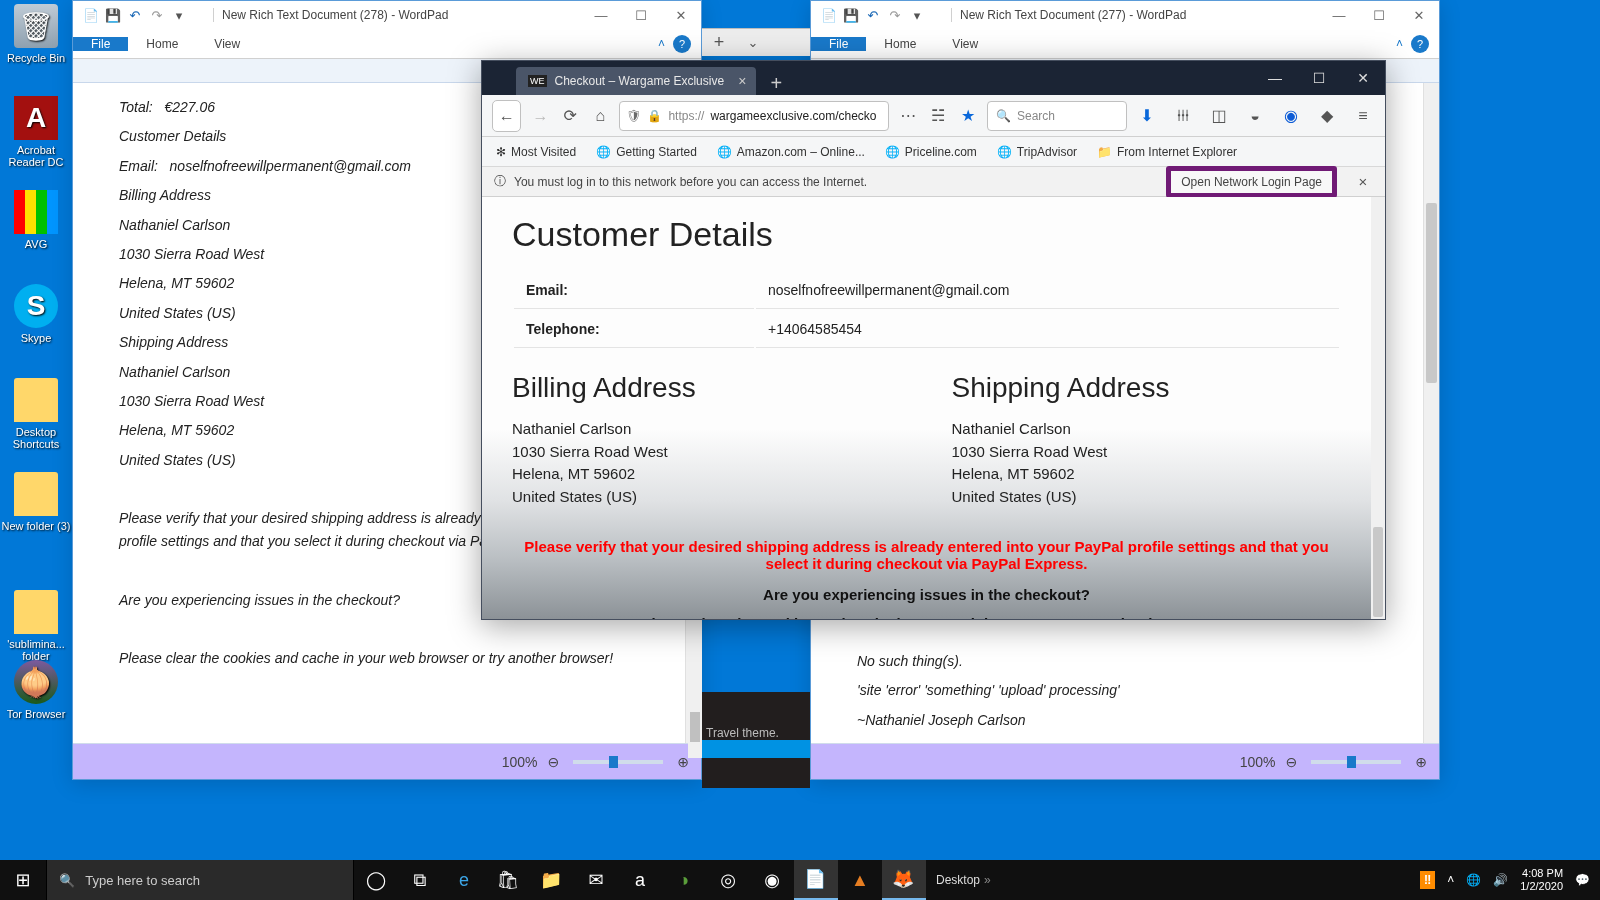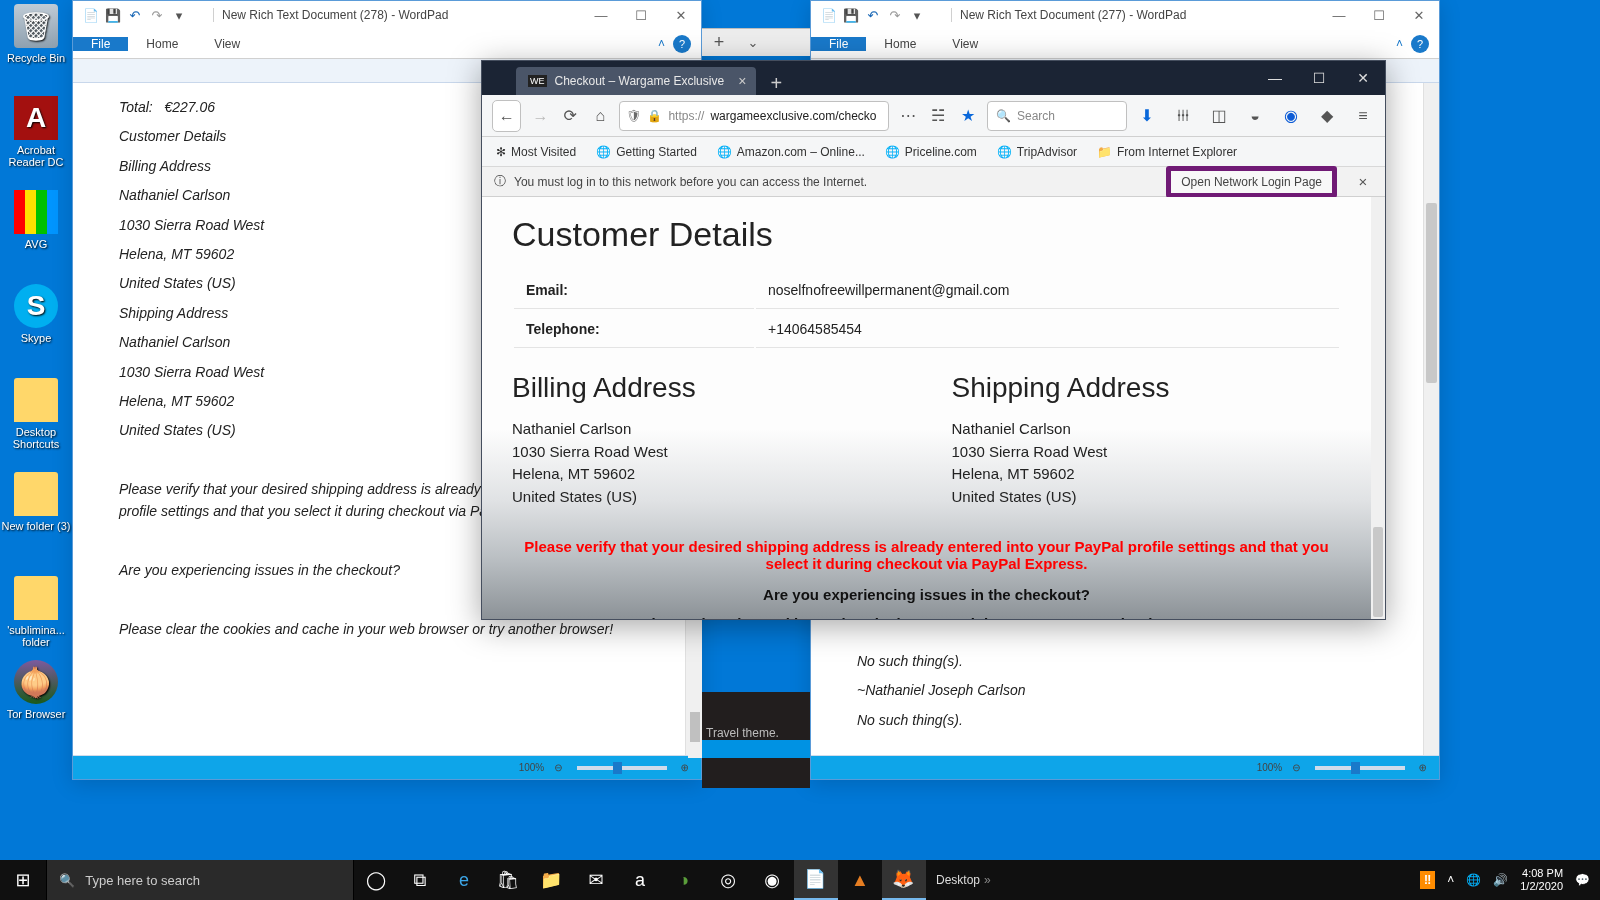--- a/index.html
+++ b/index.html
@@ -23,21 +23,21 @@
 .wp-title .titletxt { flex:1; padding-left:8px; border-left:1px solid #d0d0d0; margin-left:16px; }
 .wp-title .winbtns { display:flex; }
 .wp-title .winbtns div { width:40px; height:28px; display:flex; align-items:center; justify-content:center; font-size:13px; color:#666; }
 .wp-ribbon { height:30px; background:#fff; border-bottom:1px solid #d0d0d0; display:flex; align-items:center; font-size:12px; }
 .wp-ribbon .tab { padding:0 18px; display:flex; align-items:center; color:#444; }
 .wp-ribbon .tab.file { background:#1979ca; color:#fff; }
 .wp-ribbon .help { margin-left:auto; display:flex; align-items:center; padding:0 10px; gap:8px; color:#1979ca; }
 .wp-ruler { height:24px; background:#edf3fa; border-bottom:1px solid #c8d7eb; position:relative; font-size:9px; color:#555; overflow:hidden; }
 .wp-body { position:absolute; top:82px; bottom:24px; left:0; right:16px; background:#fff; overflow:hidden; padding:6px 40px 6px 46px; font-family:Calibri,sans-serif; font-size:14px; color:#222; line-height:1.6; }
 .wp-body p { margin:7px 0;font-style:italic; }
-.wp-status { position:absolute; bottom:0; left:0; right:0; height:24px; background:#0ea5e9; border-top:1px solid #d0dceb; display:flex; align-items:center; justify-content:flex-end; font-size:10px; color:#444; gap:10px; padding:0 12px; }
+.wp-status { position:absolute; bottom:0; left:0; right:0; height:36px; background:#c4b5fd; border-top:1px solid #d0dceb; display:flex; align-items:center; justify-content:flex-end; font-size:14px; color:#444; gap:10px; padding:0 12px; }
 .wp-status .slider { width:90px; height:4px; background:#d0dceb; position:relative; margin:0 4px; }
 .wp-status .slider .thumb { position:absolute; left:40%; top:-4px; width:9px; height:12px; background:#1979ca; }
 .wp-scroll { position:absolute; top:82px; right:0; bottom:24px; width:16px; background:#f0f0f0; border-left:1px solid #e0e0e0; }
 .wp-scroll .bar { position:absolute; left:2px; right:2px; top:120px; height:180px; background:#c8c8c8; border-radius:2px; }
 .wp-scroll .arr { position:absolute; left:0; right:0; height:16px; display:flex; align-items:center; justify-content:center; color:#666; font-size:10px; }
 
 
 .browser { position:absolute; background:#fff; border:1px solid #454e5e; box-shadow:0 6px 30px rgba(0,0,0,.35); }
 .br-tabs { height:34px; background:#1b2434; display:flex; align-items:flex-end; }
 .br-tabs .spacer { width:34px; }
@@ -93,21 +93,21 @@
 </style>
 </head>
 <body>
 
 <div class="desktop-icon" style="left:0;top:4px"><div class="ico di-bin">🗑</div><span>Recycle Bin</span></div>
 <div class="desktop-icon" style="left:0;top:96px"><div class="ico di-adobe">A</div><span>Acrobat Reader DC</span></div>
 <div class="desktop-icon" style="left:0;top:190px"><div class="ico di-avg"></div><span>AVG</span></div>
 <div class="desktop-icon" style="left:0;top:284px"><div class="ico di-skype">S</div><span>Skype</span></div>
 <div class="desktop-icon" style="left:0;top:378px"><div class="ico di-folder"></div><span>Desktop Shortcuts</span></div>
 <div class="desktop-icon" style="left:0;top:472px"><div class="ico di-folder"></div><span>New folder (3)</span></div>
-<div class="desktop-icon" style="left:0;top:576px"><div class="ico di-folder"></div><span>'sublimina... folder</span></div>
+<div class="desktop-icon" style="left:0;top:590px"><div class="ico di-folder"></div><span>'sublimina... folder</span></div>
 <div class="desktop-icon" style="left:0;top:660px"><div class="ico di-tor">🧅</div><span>Tor Browser</span></div>
 
 <div class="wordpad" style="left:810px;top:0;width:630px;height:780px">
   <div class="wp-title">
     <div class="qat">
       <span>📄</span>
       <span style="color:#1766b5">💾</span>
       <span style="color:#1766b5">↶</span>
       <span style="color:#999">↷</span>
       <span style="color:#555">▾</span>
@@ -124,20 +124,21 @@
     <div class="tab">Home</div>
     <div class="tab">View</div>
     <div class="help">
         <span>˄</span>
         <span class="circ" style="background:#1979ca">?</span>
       </div>
   </div>
   <div class="wp-ruler"></div>
   <div class="wp-body" style="padding-top:560px">
     <p>No such thing(s).</p>
+    <p>'site 'error' 'something' 'upload' processing'</p>
     <p>~Nathaniel Joseph Carlson</p>
     <p>No such thing(s).</p>
   </div>
   <div class="wp-scroll">
       <div class="bar"></div>
     </div>
   <div class="wp-status">
     <span>100%</span>
     <span>⊖</span>
     <div class="slider">
@@ -169,20 +170,21 @@
     <div class="tab">View</div>
     <div class="help">
         <span>˄</span>
         <span class="circ" style="background:#1979ca">?</span>
       </div>
   </div>
   <div class="wp-ruler"></div>
   <div class="wp-body">
     <p><span>Total:</span>&nbsp;&nbsp;&nbsp;<span>€227.06</span></p>
     <p>Customer Details</p>
+    <p><span>Email:</span>&nbsp;&nbsp;&nbsp;<span>noselfnofreewillpermanent@gmail.com</span></p>
     <p>Billing Address</p>
     <p>Nathaniel Carlson</p>
     <p>1030 Sierra Road West</p>
     <p>Helena, MT 59602</p>
     <p>United States (US)</p>
     <p>Shipping Address</p>
     <p>Nathaniel Carlson</p>
     <p>1030 Sierra Road West</p>
     <p>Helena, MT 59602</p>
     <p>United States (US)</p>

